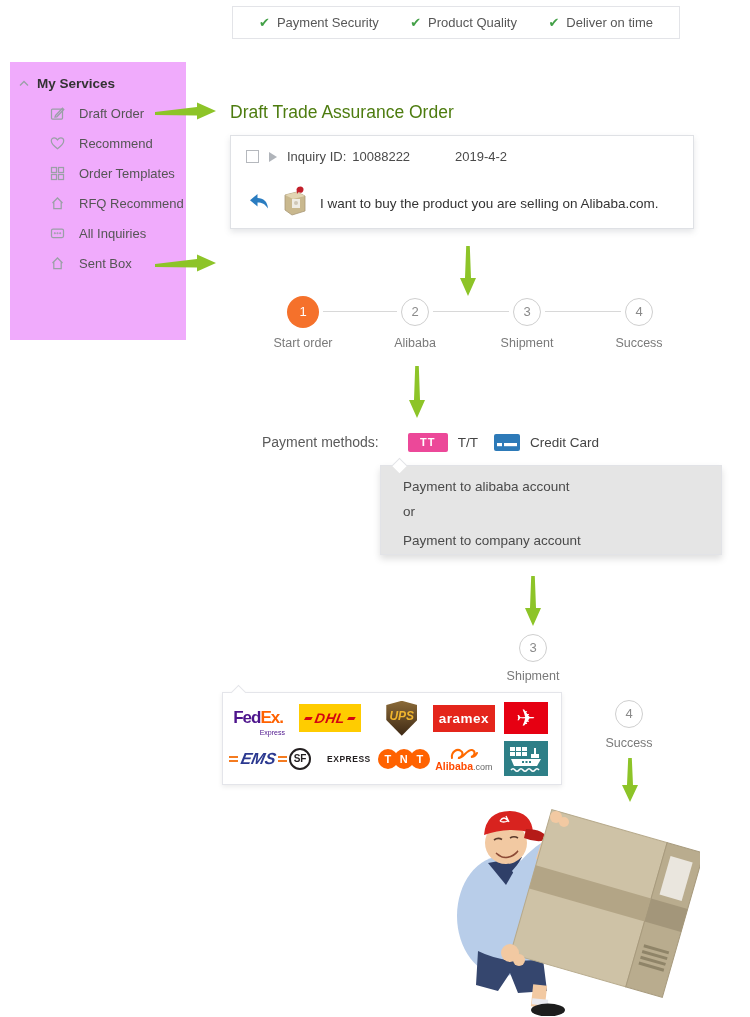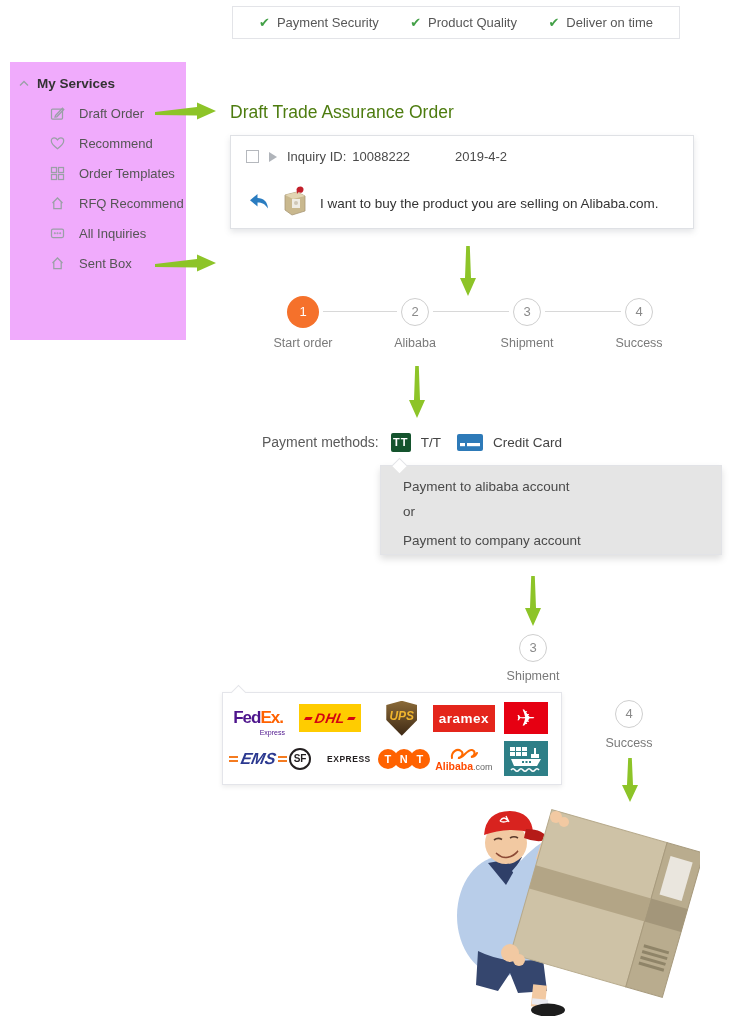--- a/index.html
+++ b/index.html
@@ -42,22 +42,22 @@
 
   
   .step-circle { border-radius:50%; text-align:center; font-size:13px; }
   .c-active { width:32px; height:32px; line-height:32px; background:#f5712b; color:#fff; }
   .c-idle { width:28px; height:28px; line-height:26px; border:1px solid #cfcfcf; color:#8a8a8a; background:#fff; }
   .step-line { height:1px; background:#d8d8d8; }
   .step-label { width:90px; text-align:center; font-size:12.5px; color:#7a7a7a; }
 
   
   .payrow { left:262px; top:430px; height:24px; display:flex; align-items:center; gap:10px; }
-  .pay-label { font-size:14px; color:#5a5a5a; margin-right:2px; }
-  .tt-badge { width:20px; height:19px; background:#14532d; color:#fff; border-radius:2px;
+  .pay-label { font-size:14px; color:#5a5a5a; margin-right:19px; }
+  .tt-badge { width:40px; height:19px; background:#ec4899; color:#fff; border-radius:2px;
     font-size:11px; font-weight:bold; letter-spacing:1px; text-align:center; line-height:19px; }
   .pm-name { font-size:13.5px; color:#444; }
 
   
   .tooltip { left:380px; top:465px; width:342px; height:90px; background:#e5e5e5;
     border:1px solid #e2e3e7; box-shadow:0 4px 7px rgba(0,0,0,.13); }
   .tooltip::before { content:""; position:absolute; left:13px; top:-6px; width:10px; height:10px;
     background:#fff; border-left:1px solid #e2e3e7; border-top:1px solid #e2e3e7; transform:rotate(45deg); }
   .tip-line { position:absolute; left:22px; font-size:13.5px; color:#4a4a4a; }
 

